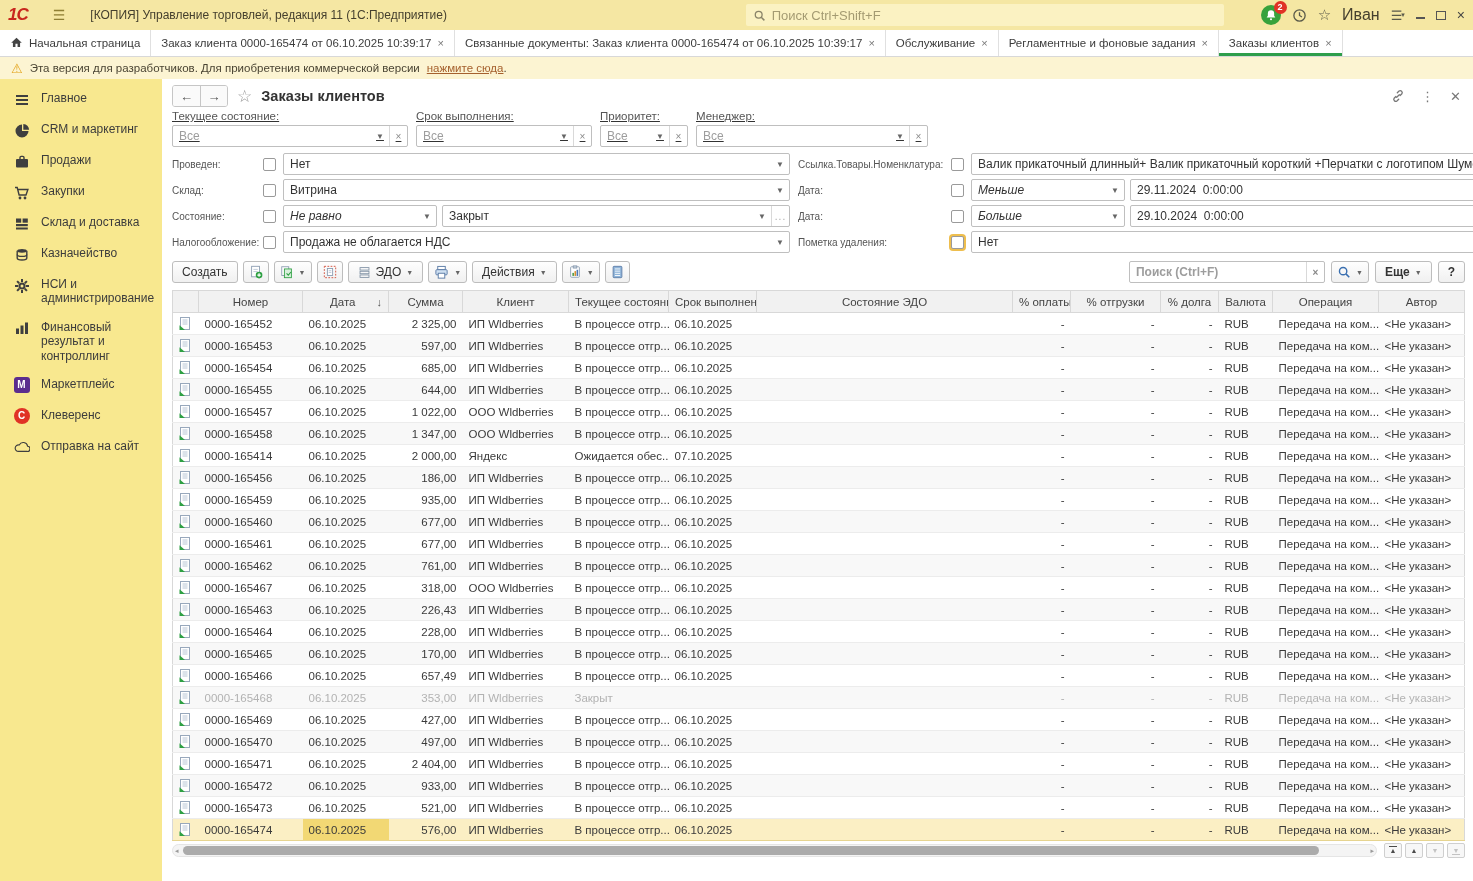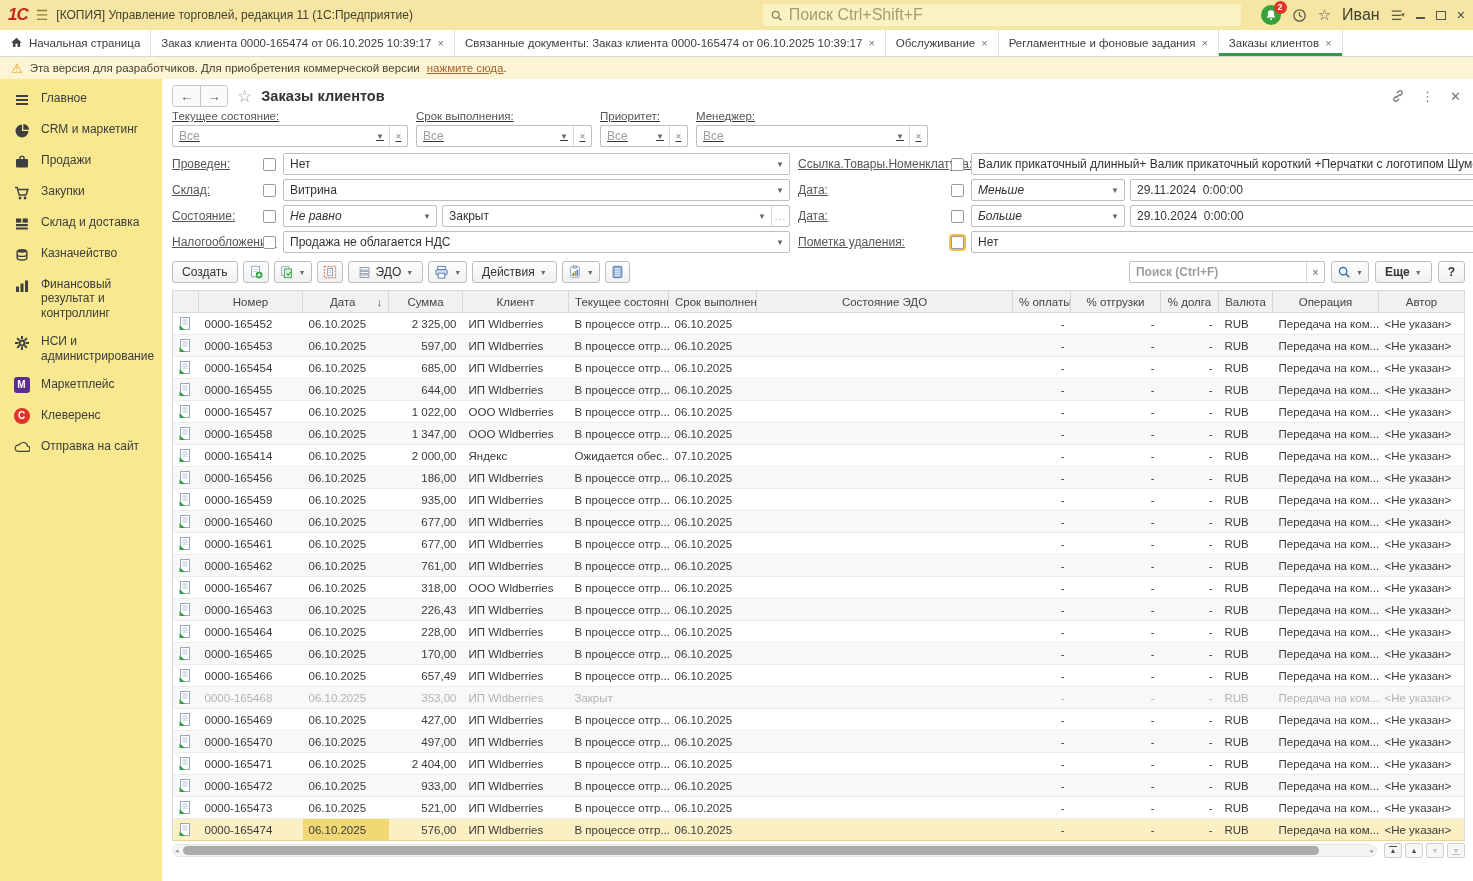--- a/index.html
+++ b/index.html
@@ -1,25 +1,25 @@
 <!DOCTYPE html>
 <html><head>
 <meta charset="utf-8">
 <style>
   * { box-sizing: border-box; margin:0; padding:0; }
   html,body { width:1473px; height:881px; }
   body { font-family:"Liberation Sans", sans-serif; font-size:12px; color:#333; background:#fff; overflow:hidden; }
 
   
-  .titlebar { height:30px; background:#F5E7A3; display:flex; align-items:center; padding:0 8px; gap:8px; }
+  .titlebar { height:30px; background:#F5E7A3; display:flex; align-items:center; padding:0 8px; gap:25px; }
   .logo { color:#C8281E; font-weight:bold; font-style:italic; font-size:17px; letter-spacing:-1px; }
   .burger { color:#8F7F33; font-size:14px; cursor:default; }
   .app-title { font-size:12px; color:#45402e; white-space:nowrap; }
   .tb-search { margin-left:auto; width:478px; height:22px; background:#FBF2C2; border-radius:2px; display:flex; align-items:center; padding:0 7px; gap:6px; }
-  .tb-search-ph { color:#A49B72; font-size:16px; }
+  .tb-search-ph { color:#A49B72; font-size:13px; }
   .tb-icons { display:flex; align-items:center; gap:11px; margin-left:12px; }
   .bell-wrap { position:relative; width:20px; height:20px; border-radius:50%; background:#37A23C; display:flex; align-items:center; justify-content:center; }
   .badge { position:absolute; top:-4px; right:-6px; background:#E03226; color:#fff; font-size:9px; font-weight:bold; border-radius:8px; min-width:13px; height:13px; line-height:13px; text-align:center; padding:0 2px; }
   .tbico { color:#5a5a4a; display:flex; align-items:center; }
   .star { font-size:15px; color:#5a5a4a; }
   .user { font-size:16px; color:#45402e; }
   .menu-caret { font-size:7px; margin-left:-1px; color:#5a5a4a; }
   .win-min { width:9px; border-bottom:2px solid #555; height:7px; }
   .win-restore { width:10px; height:9px; border:1.4px solid #555; }
   .win-close { font-size:14px; color:#444; }
@@ -65,21 +65,21 @@
   .fval { flex:1; padding:0 6px; color:#333; white-space:pre; overflow:hidden; text-overflow:ellipsis; font-size:12px; }
   .fval.ph { color:#9D9D9D; }
   .fbtn { width:18px; height:100%; flex-shrink:0; display:flex; align-items:center; justify-content:center; color:#666; font-size:8px; }
   .fbtn.sep { border-left:1px solid #D9D9D9; color:#888; font-size:10px; }
   .fbtn.dots { color:#aaa; font-size:10px; letter-spacing:1px; }
   .filters-grid { display:flex; margin-top:6px; }
   .fg-col { display:flex; flex-direction:column; gap:4px; }
   .fg-left { width:618px; flex-shrink:0; }
   .fg-right { flex:1; margin-left:8px; }
   .frow { display:flex; align-items:center; height:22px; gap:7px; }
-  .frow .lbl { font-size:12px; color:#555; flex-shrink:0; white-space:nowrap;text-decoration:underline; }
+  .frow .lbl { font-size:10px; color:#555; flex-shrink:0; white-space:nowrap; }
   .lbl.w86 { width:84px; }
   .lbl.w146 { width:146px; }
   .fcheck { width:13px; height:13px; border:1px solid #9a9a9a; border-radius:2px; background:#fff; flex-shrink:0; }
   .fcheck.focused { box-shadow:0 0 0 2px #EEBE4E; }
   .grow { flex:1; }
   .op-field { width:154px; flex-shrink:0;font-style:italic; }
 
   
   .toolbar { display:flex; align-items:center; margin-top:7px; gap:5px; height:24px; }
   .btn { border:1px solid #BDBDBD; border-radius:3px; background:linear-gradient(#FEFEFE,#F0F0F0); height:22px; display:flex; align-items:center; padding:0 9px; gap:5px; font-size:12px; color:#333; white-space:nowrap; }
@@ -250,45 +250,45 @@
             <ellipse cx="8" cy="3.8" rx="4.8" ry="1.9" fill="#3f3f3f"></ellipse>
             <path d="M3.2 3.8 V11 c0 1.1 2.1 2 4.8 2 s4.8-.9 4.8-2 V3.8" fill="none" stroke="#3f3f3f" stroke-width="1.4"></path>
             <path d="M3.2 7.4 c0 1.1 2.1 2 4.8 2 s4.8-.9 4.8-2" fill="none" stroke="#3f3f3f" stroke-width="1.2"></path>
           </svg>
         </span>
         <span class="side-label">Казначейство</span>
       </div>
       <div class="side-item">
         <span class="side-icon">
           <svg viewBox="0 0 16 16">
-            <rect x="2" y="8.5" width="3" height="5.5" fill="#3f3f3f"></rect>
-            <rect x="6.5" y="5.5" width="3" height="8.5" fill="#3f3f3f"></rect>
-            <rect x="11" y="2.5" width="3" height="11.5" fill="#3f3f3f"></rect>
-          </svg>
-        </span>
-        <span class="side-label">Финансовый результат и контроллинг</span>
-      </div>
-      <div class="side-item">
-        <span class="side-icon">
-          <svg viewBox="0 0 16 16">
             <g stroke="#3f3f3f" stroke-width="2">
               <line x1="8" y1="1" x2="8" y2="4"></line>
               <line x1="8" y1="12" x2="8" y2="15"></line>
               <line x1="1" y1="8" x2="4" y2="8"></line>
               <line x1="12" y1="8" x2="15" y2="8"></line>
               <line x1="3.1" y1="3.1" x2="5.2" y2="5.2"></line>
               <line x1="10.8" y1="10.8" x2="12.9" y2="12.9"></line>
               <line x1="12.9" y1="3.1" x2="10.8" y2="5.2"></line>
               <line x1="3.1" y1="12.9" x2="5.2" y2="10.8"></line>
             </g>
             <circle cx="8" cy="8" r="3.6" fill="#3f3f3f"></circle>
             <circle cx="8" cy="8" r="1.5" fill="#F8E88F"></circle>
           </svg>
         </span>
         <span class="side-label">НСИ и администрирование</span>
+      </div>
+      <div class="side-item">
+        <span class="side-icon">
+          <svg viewBox="0 0 16 16">
+            <rect x="2" y="8.5" width="3" height="5.5" fill="#3f3f3f"></rect>
+            <rect x="6.5" y="5.5" width="3" height="8.5" fill="#3f3f3f"></rect>
+            <rect x="11" y="2.5" width="3" height="11.5" fill="#3f3f3f"></rect>
+          </svg>
+        </span>
+        <span class="side-label">Финансовый результат и контроллинг</span>
       </div>
       <div class="side-item">
         <span class="side-icon">
           <span class="sq-badge" style="background: rgb(91, 45, 142);">M</span>
         </span>
         <span class="side-label">Маркетплейс</span>
       </div>
       <div class="side-item">
         <span class="side-icon">
           <span class="sq-badge" style="background: rgb(224, 50, 38); border-radius: 50%;">C</span>

